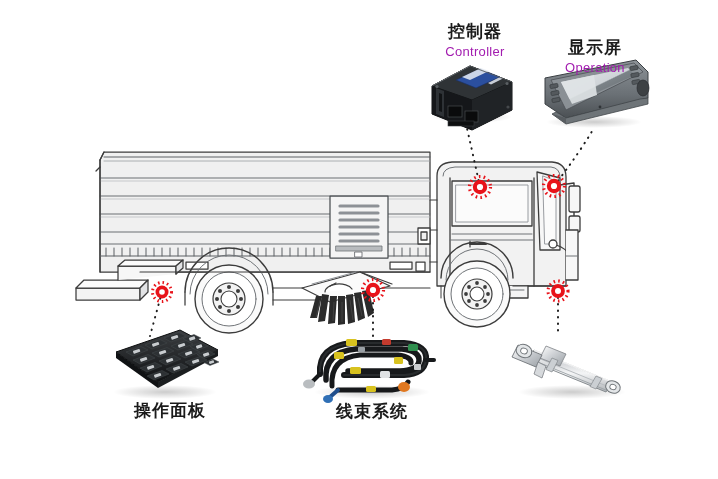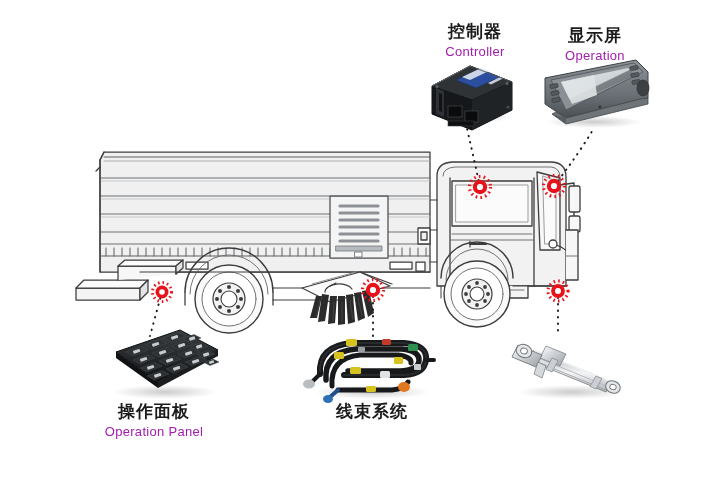--- a/index.html
+++ b/index.html
@@ -426,30 +426,29 @@
   </svg>
 
   <div class="label" style="left:0;top:22px;width:718px;">
     <span style="display:inline-block;position:absolute;left:475px;top:0;transform:translateX(-50%);">
       <span class="cn">控制器</span>
       <span class="en">Controller</span>
     </span>
   </div>
 
   <div class="label" style="left:0;top:22px;width:718px;">
-    <span style="display:inline-block;position:absolute;left:595px;top:4px;transform:translateX(-50%);">
+    <span style="display:inline-block;position:absolute;left:595px;top:16px;transform:translateX(-50%);">
       <span class="cn">显示屏</span>
       <span class="en">Operation</span>
     </span>
   </div>
 
   <div class="label" style="left:0;top:402px;width:718px;">
-    <span style="display:inline-block;position:absolute;left:154px;top:0;transform:translateX(-50%);">
+    <span style="display:inline-block;position:absolute;left:170px;top:0;transform:translateX(-50%);font-family:Liberation Mono, monospace;">
       <span class="cn">操作面板</span>
-      <span class="en">Operation Panel</span>
     </span>
   </div>
 
   <div class="label" style="left:0;top:402px;width:718px;">
     <span style="display:inline-block;position:absolute;left:372px;top:0;transform:translateX(-50%);">
       <span class="cn">线束系统</span>
     </span>
   </div>
 
   <div class="label" style="left:0;top:402px;width:718px;">

